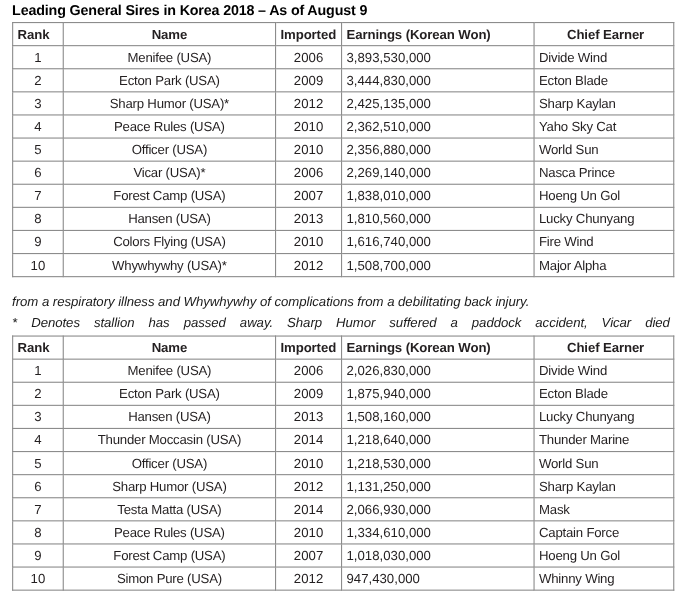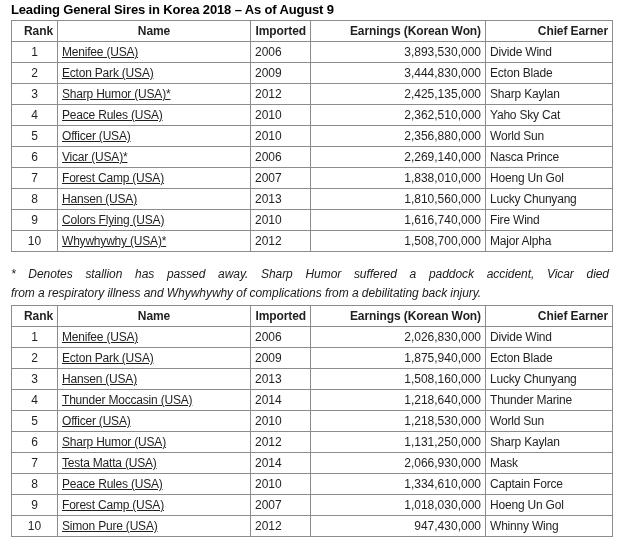--- a/index.html
+++ b/index.html
@@ -44,41 +44,41 @@
     border: 1px solid #8c8c8c;
     height: 20px;
     line-height: 20px;
     padding: 0 4px;
     font-weight: normal;
     overflow: hidden;
     white-space: nowrap;
   }
   table.sires thead th {
     font-weight: bold;
-    text-align: right;
+    text-align: left;
     letter-spacing: -0.1px;
   }
   table.sires thead th.col-name,
   table.sires thead th.col-earner {
     text-align: center;
   }
   table.sires thead th.col-earner {
-    text-align: right;
+    text-align: center;
     padding-left: 7px;
   }
   col.c-rank     { width: 46px; }
   col.c-name     { width: 193px; }
   col.c-imported { width: 60px; }
   col.c-earnings { width: 175px; }
   col.c-earner   { width: 127px; }
 
   td.col-rank     { text-align: center; }
-  td.col-name     { text-align: left; padding-left: 7px; letter-spacing: -0.2px; text-decoration: underline; }
-  td.col-imported { text-align: left; }
-  td.col-earnings { text-align: right; }
+  td.col-name     { text-align: center; padding-left: 7px; letter-spacing: -0.2px; }
+  td.col-imported { text-align: center; }
+  td.col-earnings { text-align: left; }
   td.col-earner   { text-align: left; padding-left: 7px; letter-spacing: -0.2px; }
 
   .footnote {
     font-size: 12px;
     font-style: italic;
     line-height: 19px;
     color: #1a1a1a;
     text-align: justify;
     width: 598px;
     margin: 0;
@@ -181,22 +181,22 @@
           <td class="col-rank">10</td>
           <td class="col-name">Whywhywhy (USA)*</td>
           <td class="col-imported">2012</td>
           <td class="col-earnings">1,508,700,000</td>
           <td class="col-earner">Major Alpha</td>
         </tr>
     </tbody>
   </table>
 
   <p class="footnote">
+    <span class="ln ln2">from a respiratory illness and Whywhywhy of complications from a debilitating back injury.</span>
     <span class="ln ln1">* Denotes stallion has passed away. Sharp Humor suffered a paddock accident, Vicar died</span>
-    <span class="ln ln2">from a respiratory illness and Whywhywhy of complications from a debilitating back injury.</span>
   </p>
 
 
   <table class="sires" id="table-2">
     <colgroup>
       <col class="c-rank">
         <col class="c-name">
         <col class="c-imported">
         <col class="c-earnings">
         <col class="c-earner">

